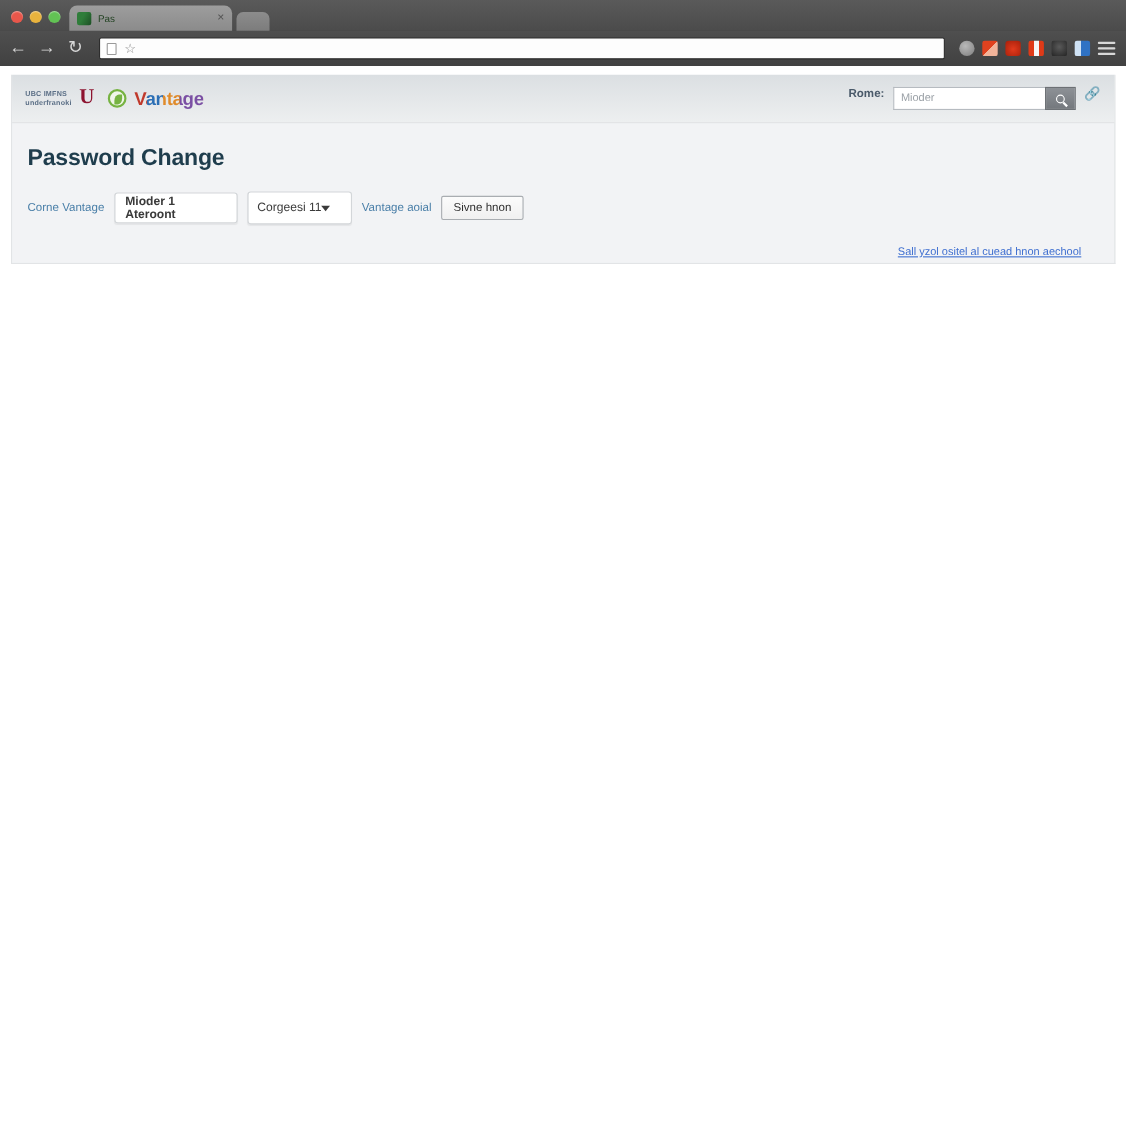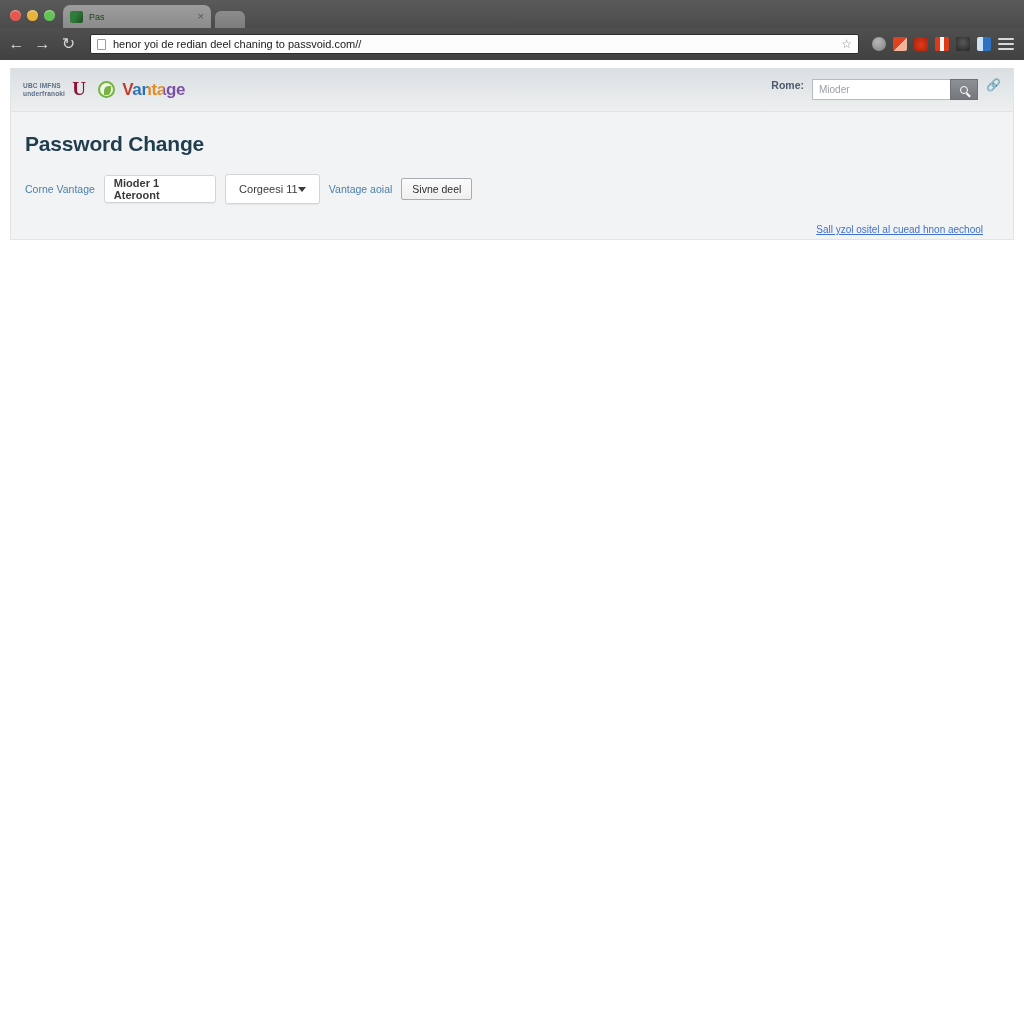--- a/index.html
+++ b/index.html
@@ -284,21 +284,21 @@
     color: #3a3a3a;
     filter: blur(.45px);
   }
   .select-box {
     width: 95px; height: 30px;
     background: #ffffff;
     border: 1px solid #d3d6d9;
     border-radius: 3px;
     box-shadow: 0 1px 1px rgba(0,0,0,.06);
     display: flex; align-items: center;
-    justify-content: center;
+    justify-content: flex-start;
     padding: 0 8px;
     font-size: 11px;
     color: #3a3a3a;
     cursor: pointer;
   }
   .select-text { filter: blur(.45px); }
   .caret {
     width: 0; height: 0;
     border-left: 4px solid transparent;
     border-right: 4px solid transparent;
@@ -358,21 +358,20 @@
     <div class="newtab"></div>
   </div>
 
   <div class="navbar">
     <span class="navbtn">←</span>
     <span class="navbtn">→</span>
     <span class="navbtn">↻</span>
 
     <div class="urlbar">
       <span class="url-pageicon"></span>
-      <span class="url-text">henor yoi de redian deel chaning to passvoid.com//</span>
       <span class="url-star">☆</span>
     </div>
 
     <div class="exticons">
       <span class="ext globe"></span>
       <span class="ext o1"></span>
       <span class="ext o2"></span>
       <span class="ext o3"></span>
       <span class="ext dk"></span>
       <span class="ext bl"></span>
@@ -418,21 +417,21 @@
 
         <div class="text-input">Mioder 1 Ateroont</div>
 
         <div class="select-box">
           <span class="select-text">Corgeesi 11</span>
           <span class="caret"></span>
         </div>
 
         <span class="inline-link">Vantage aoial</span>
 
-        <div class="save-btn">Sivne deel</div>
+        <div class="save-btn">Sivne hnon</div>
       </div>
 
       <div class="bottom-link-row">
         <span class="bottom-link">Sall yzol ositel al cuead hnon aechool</span>
       </div>
     </div>
 
   </div>
 </div>
 

